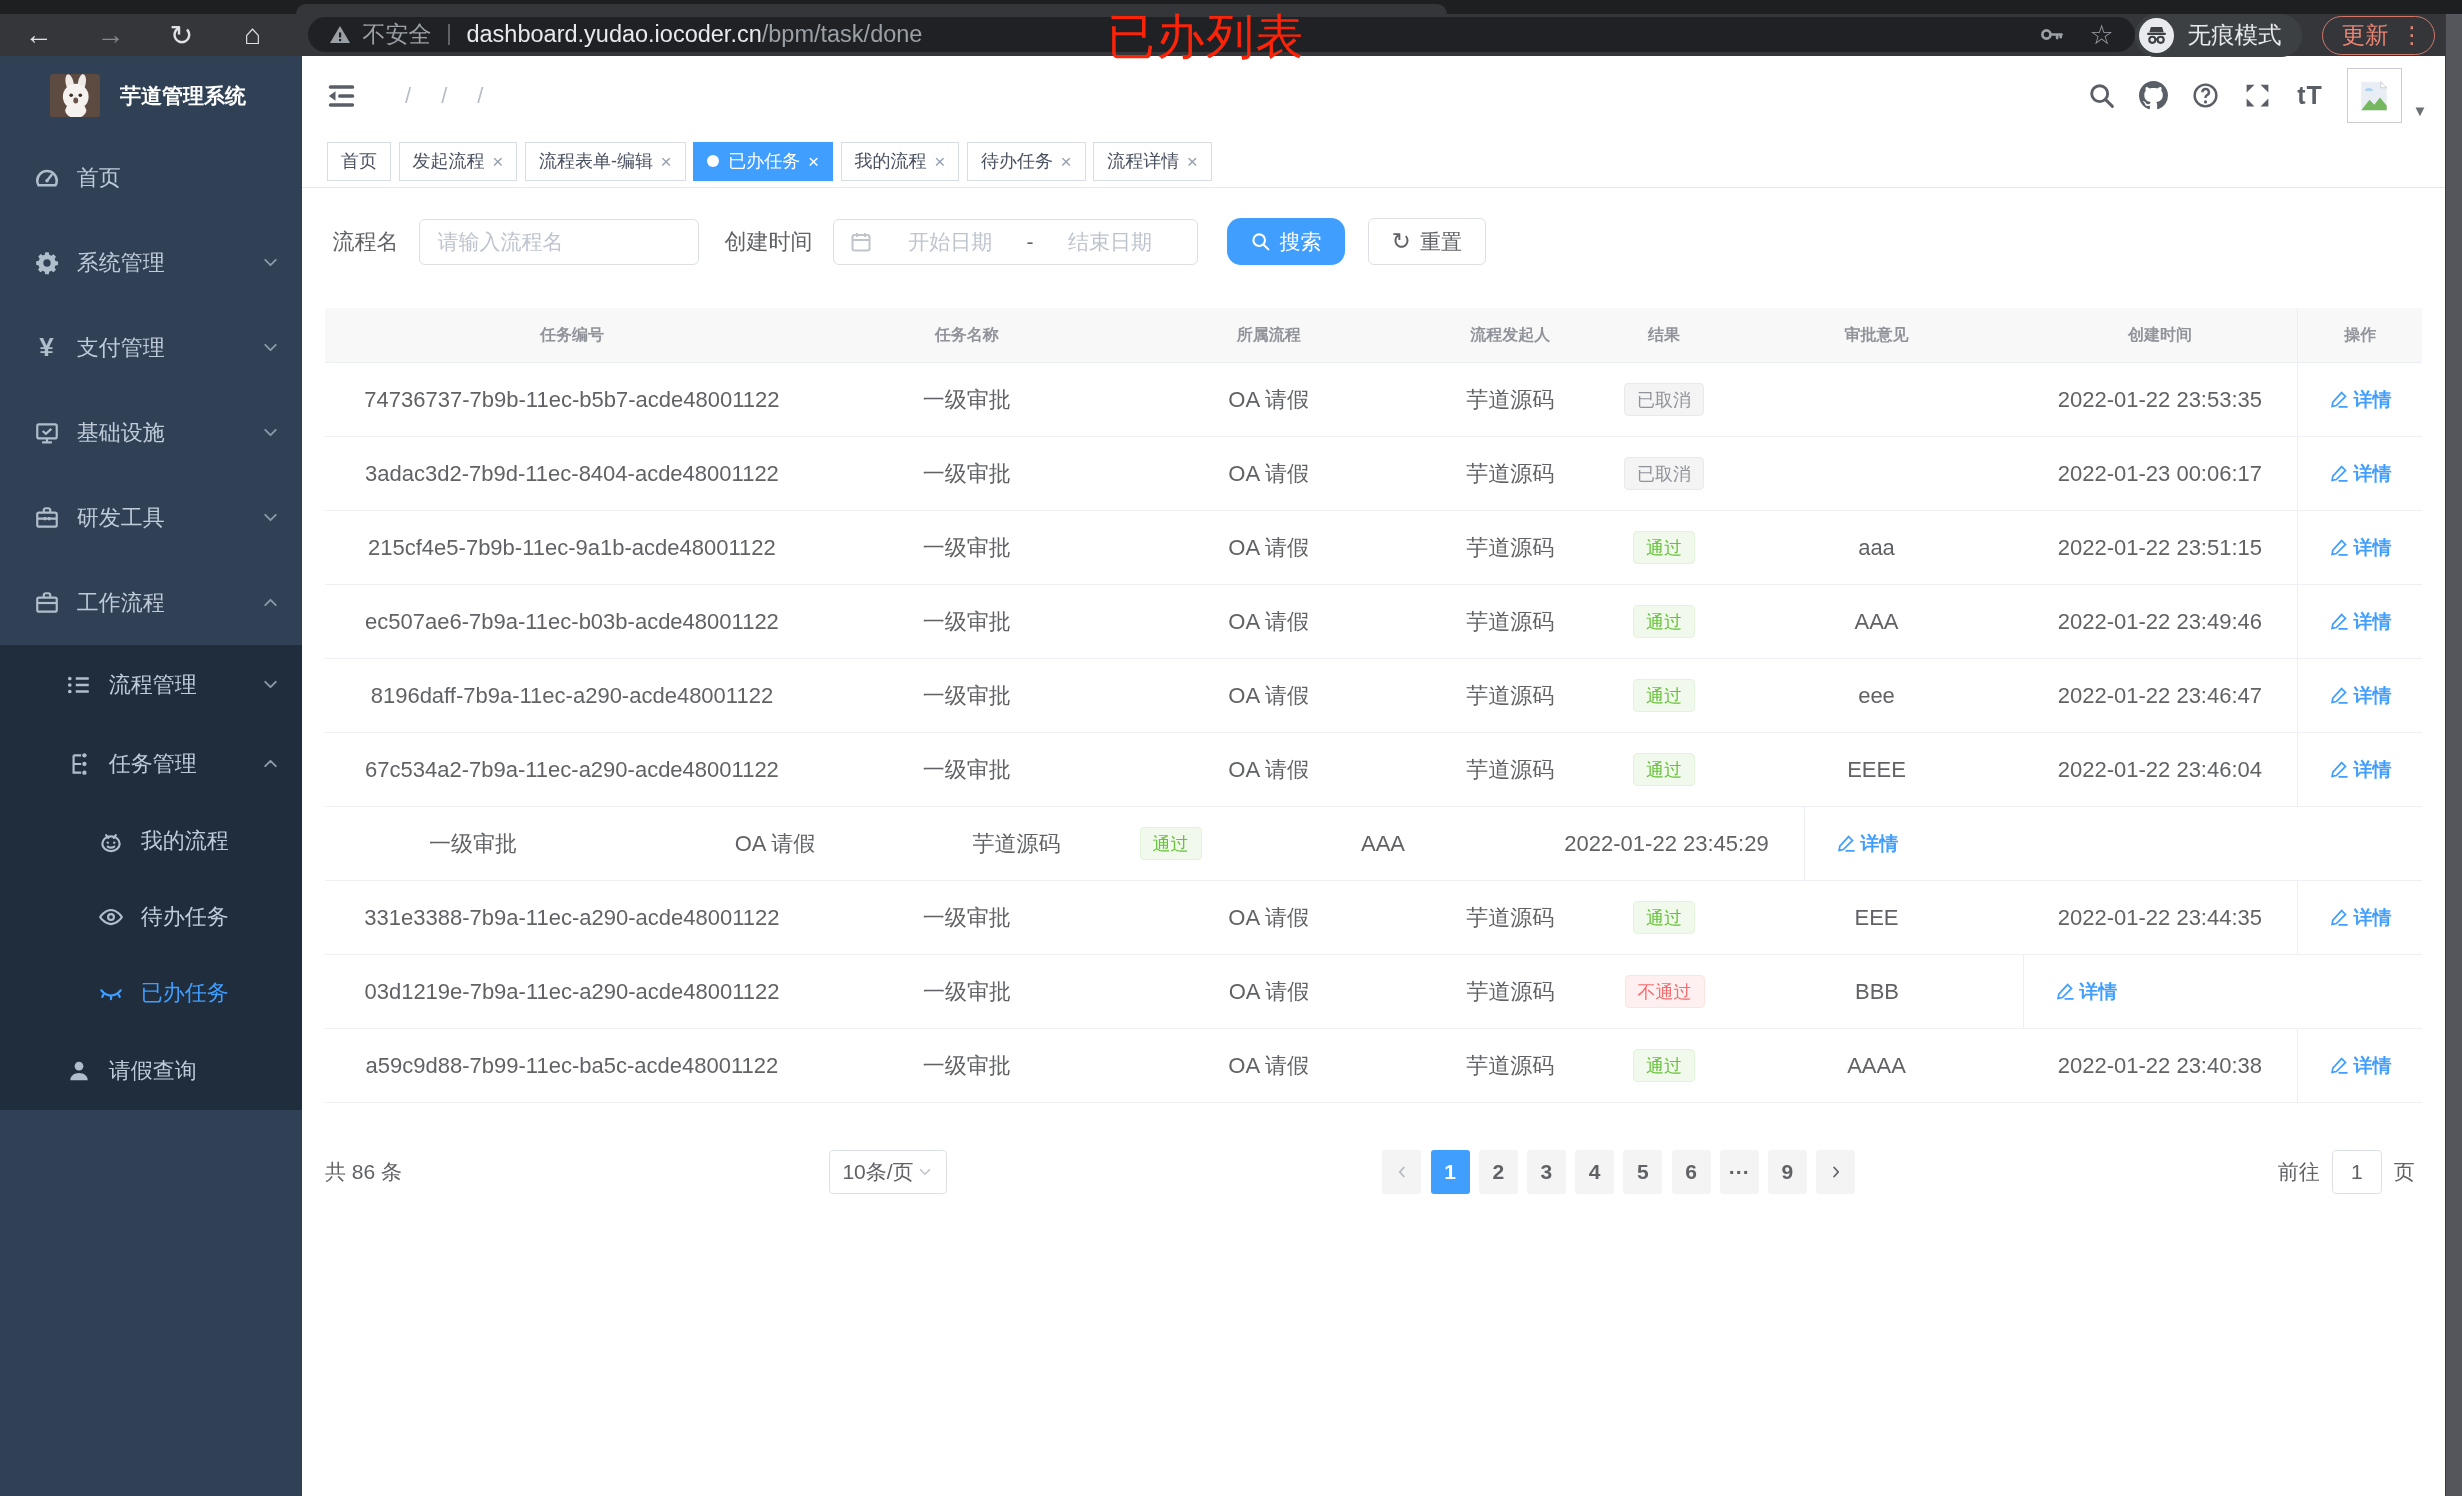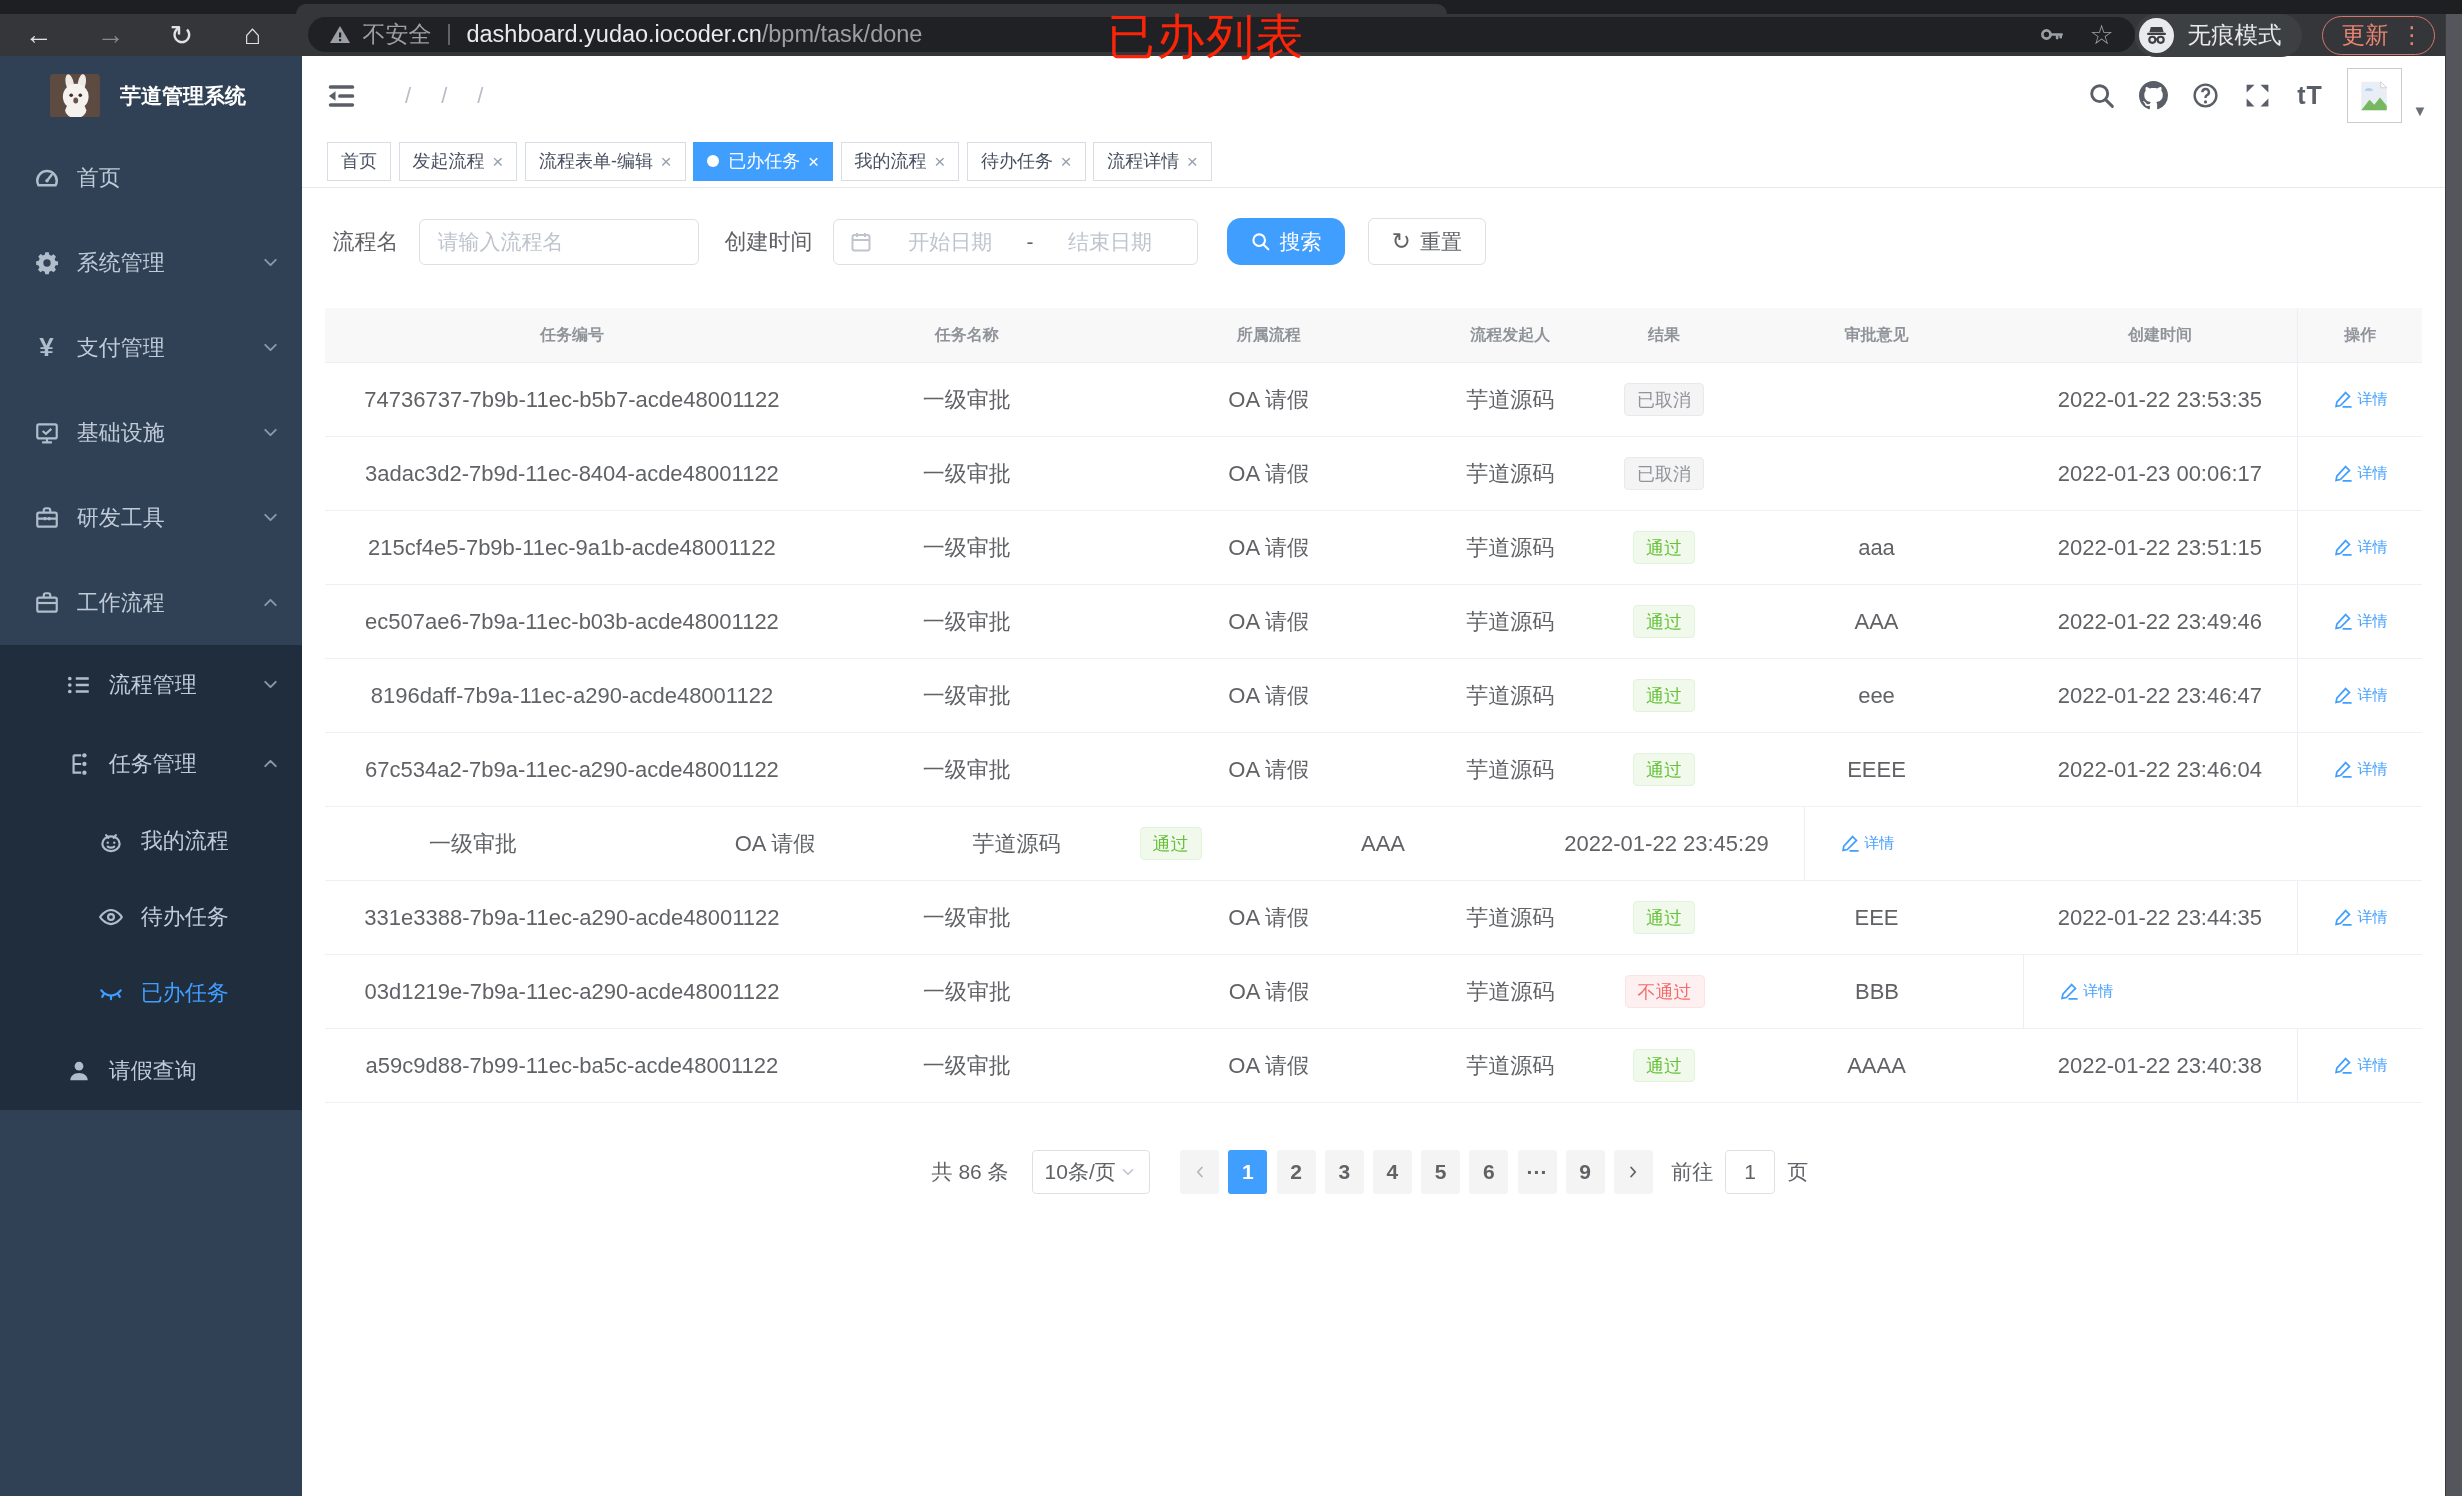--- a/index.html
+++ b/index.html
@@ -112,26 +112,26 @@
   .thead { display:flex; height:55px; background:#f8f8f9; border-bottom:1.5px solid #ebeef5; }
   .th { display:flex; align-items:center; justify-content:center; color:#909399; font-weight:bold; font-size:16px; }
   .tr { display:flex; height:74px; border-bottom:1.5px solid #eef0f6; background:#fff; }
   .td { display:flex; align-items:center; justify-content:center; font-size:22px; color:#606266; text-align:center; }
   .c0{width:494px;} .c1{width:296px;} .c2{width:308px;} .c3{width:175px;} .c4{width:133px;}
   .c5{width:292px;} .c6{width:275px;} .c7{width:125px; border-left:1.5px solid #ebeef5;}
   .badge { padding:0 12px; height:33px; display:flex; align-items:center; border-radius:4.6px; font-size:18px; border:1.5px solid transparent; }
   .badge.info    { background:#f4f4f5; border-color:#e9e9eb; color:#909399; }
   .badge.success { background:#f0f9eb; border-color:#e1f3d8; color:#67c23a; }
   .badge.danger  { background:#fef0f0; border-color:#fde2e2; color:#f56c6c; }
-  .detail { color:#409eff; display:flex; align-items:center; gap:4px; font-size:15px; cursor:pointer; text-decoration:none; }
+  .detail { color:#409eff; display:flex; align-items:center; gap:4px; font-size:19px; cursor:pointer; text-decoration:none;font-weight:bold; }
   .detail .dic { width:20.5px; height:20.5px; display:flex; }
   .detail .dic svg { width:20.5px; height:20.5px; }
 
   
-  .pagination { margin-top:47px; display:flex; align-items:center; justify-content:center; font-size:21px; color:#606266; padding-right:7.6px; }
+  .pagination { margin-top:47px; display:flex; align-items:center; justify-content:space-between; font-size:21px; color:#606266; padding-right:7.6px; }
   .total { margin-right:23px; white-space:nowrap; }
   .psize { width:118px; height:44px; border:1.5px solid #dcdfe6; border-radius:4.6px; display:flex; align-items:center;
            justify-content:space-between; padding:0 12px; color:#606266; margin-right:26px; cursor:pointer; }
   .psize .pschev { width:18px; height:18px; color:#c0c4cc; }
   .pages { display:flex; align-items:center; }
   .pbtn { min-width:39px; height:44px; padding:0 6px; background:#f4f4f5; border-radius:3px; display:flex; align-items:center;
           justify-content:center; font-weight:bold; color:#606266; margin:0 4.6px; cursor:pointer; }
   .pbtn.navp { color:#b3b8c0; }
   .pbtn.navp svg { width:18px; height:18px; }
   .pbtn.active { background:#409eff; color:#fff; }

